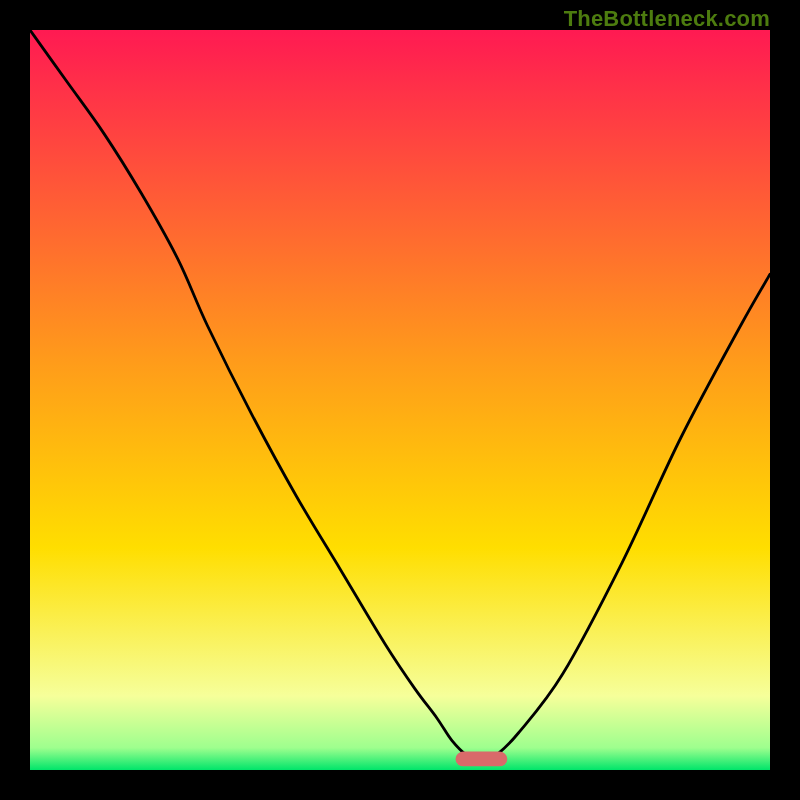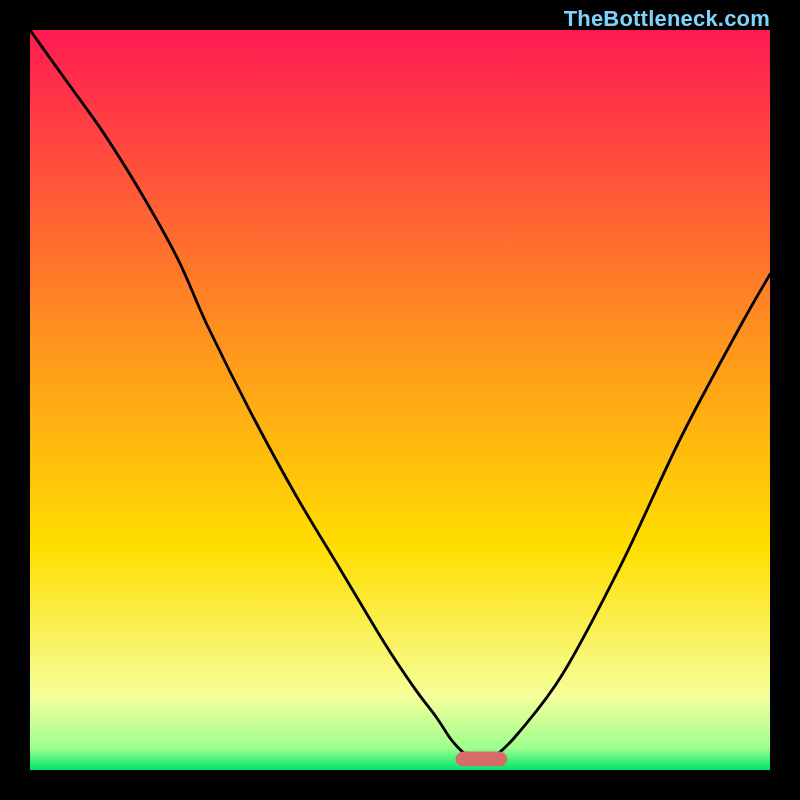--- a/index.html
+++ b/index.html
@@ -21,21 +21,21 @@
     position: absolute;
     left: 30px;
     top: 30px;
     width: 740px;
     height: 740px;
   }
   .watermark {
     position: absolute;
     top: 6px;
     right: 30px;
-    color: #7dd3fc;
+    color: #4d7c0f;
     font-weight: bold;
     font-size: 22px;
     letter-spacing: 0.2px;
   }
 </style>
 </head>
 <body>
 
 <div class="frame">
 

